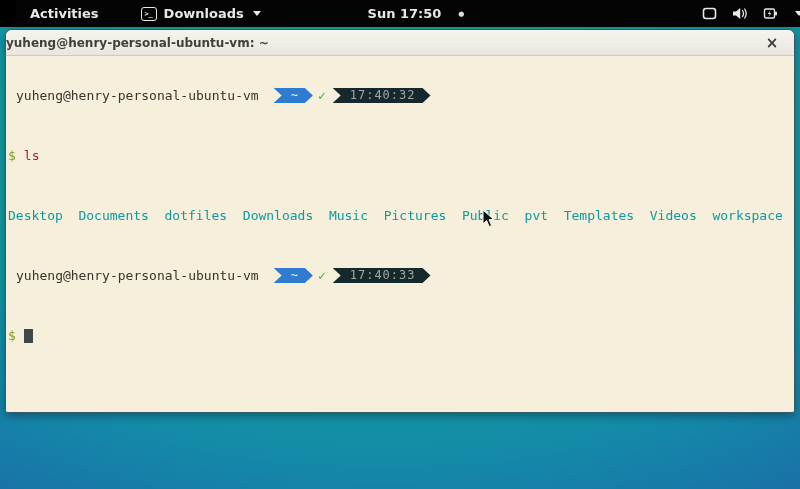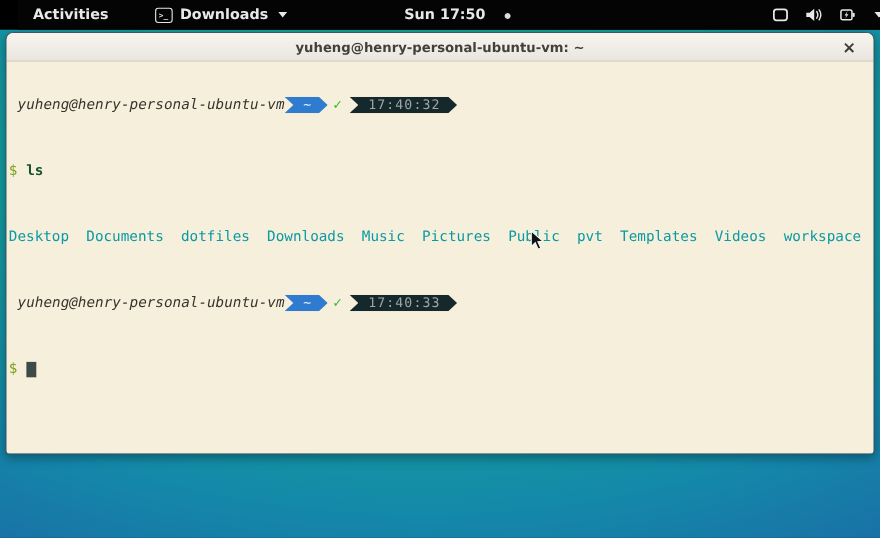--- a/index.html
+++ b/index.html
@@ -33,50 +33,50 @@
 
   
   .window {
     position:absolute; left:5px; top:29px; width:790px; height:384px;
     border:1px solid #375a68; border-radius:7px 7px 3px 3px;
     box-shadow:0 3px 10px rgba(0,0,0,.35); overflow:hidden; background:#f5efdb;
   }
   .titlebar {
     height:26px; background:linear-gradient(#f7f4ee, #eae6df);
     border-bottom:1px solid #cfc9bf; position:relative;
-    display:flex; align-items:center; justify-content:center;
+    display:flex; align-items:center; justify-content:flex-start;
     color:#43403a; font-size:12px; font-weight:bold;
   }
   .close-btn {
     position:absolute; right:12px; top:3px; width:20px; height:20px;
     display:flex; align-items:center; justify-content:center;
     color:#3a3a3a; font-size:15px; font-weight:bold; cursor:pointer;
   }
 
   .term {
     height:357px; background:#f5efdb; padding:2px 0 0 2px;
     font-family:"DejaVu Sans Mono", monospace; font-size:13px; line-height:15px;
     color:#38342d; white-space:pre;
   }
   .line { height:15px; display:flex; align-items:center; }
   .prompt-row { padding-left:8px; }
-  .uh { margin-right:0;font-style:italic; }
+  .uh { margin-right:15px; }
 
   
   .pl {
     display:inline-flex; align-items:center; height:15px;
     padding:0 15px 0 17px; font-size:12px;
     clip-path:polygon(0 0, calc(100% - 8px) 0, 100% 50%, calc(100% - 8px) 100%, 0 100%, 8px 50%);
   }
   .pl-blue { background:#2e7bcf; color:#eaf3ff; }
   .pl-dark { background:#15292d; color:#a3a3a3; margin-left:2px; letter-spacing:1px; }
   .check { color:#2fbe2f; font-weight:bold; margin:0 5px; font-size:13px; }
 
   .dollar { color:#7f9f1a; }
-  .cmd    { color:#14532d; margin-left:8px;font-weight:bold; }
+  .cmd    { color:#b91c1c; margin-left:8px; }
   .dirs   { color:#0b9aa2; }
   .cursor-block { width:9px; height:14px; background:#3d4a48; display:inline-block; margin-left:8px; }
 
   
   .pointer { position:absolute; left:482px; top:209px; z-index:50; pointer-events:none; }
 </style>
 </head>
 <body>
 
 <div class="topbar">

